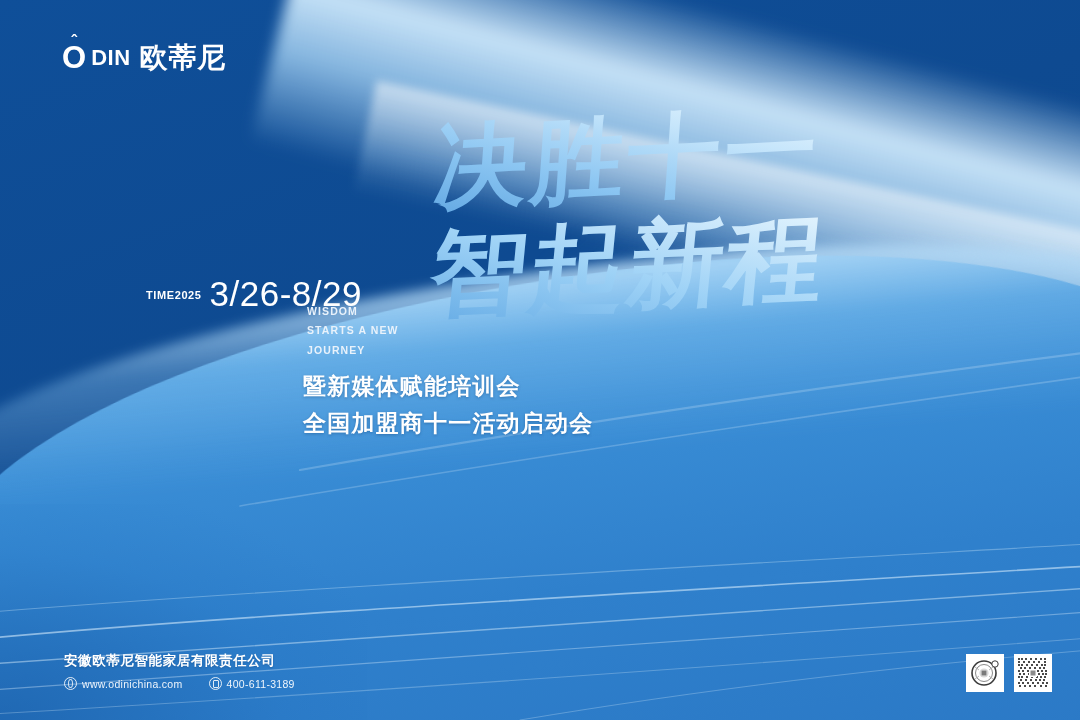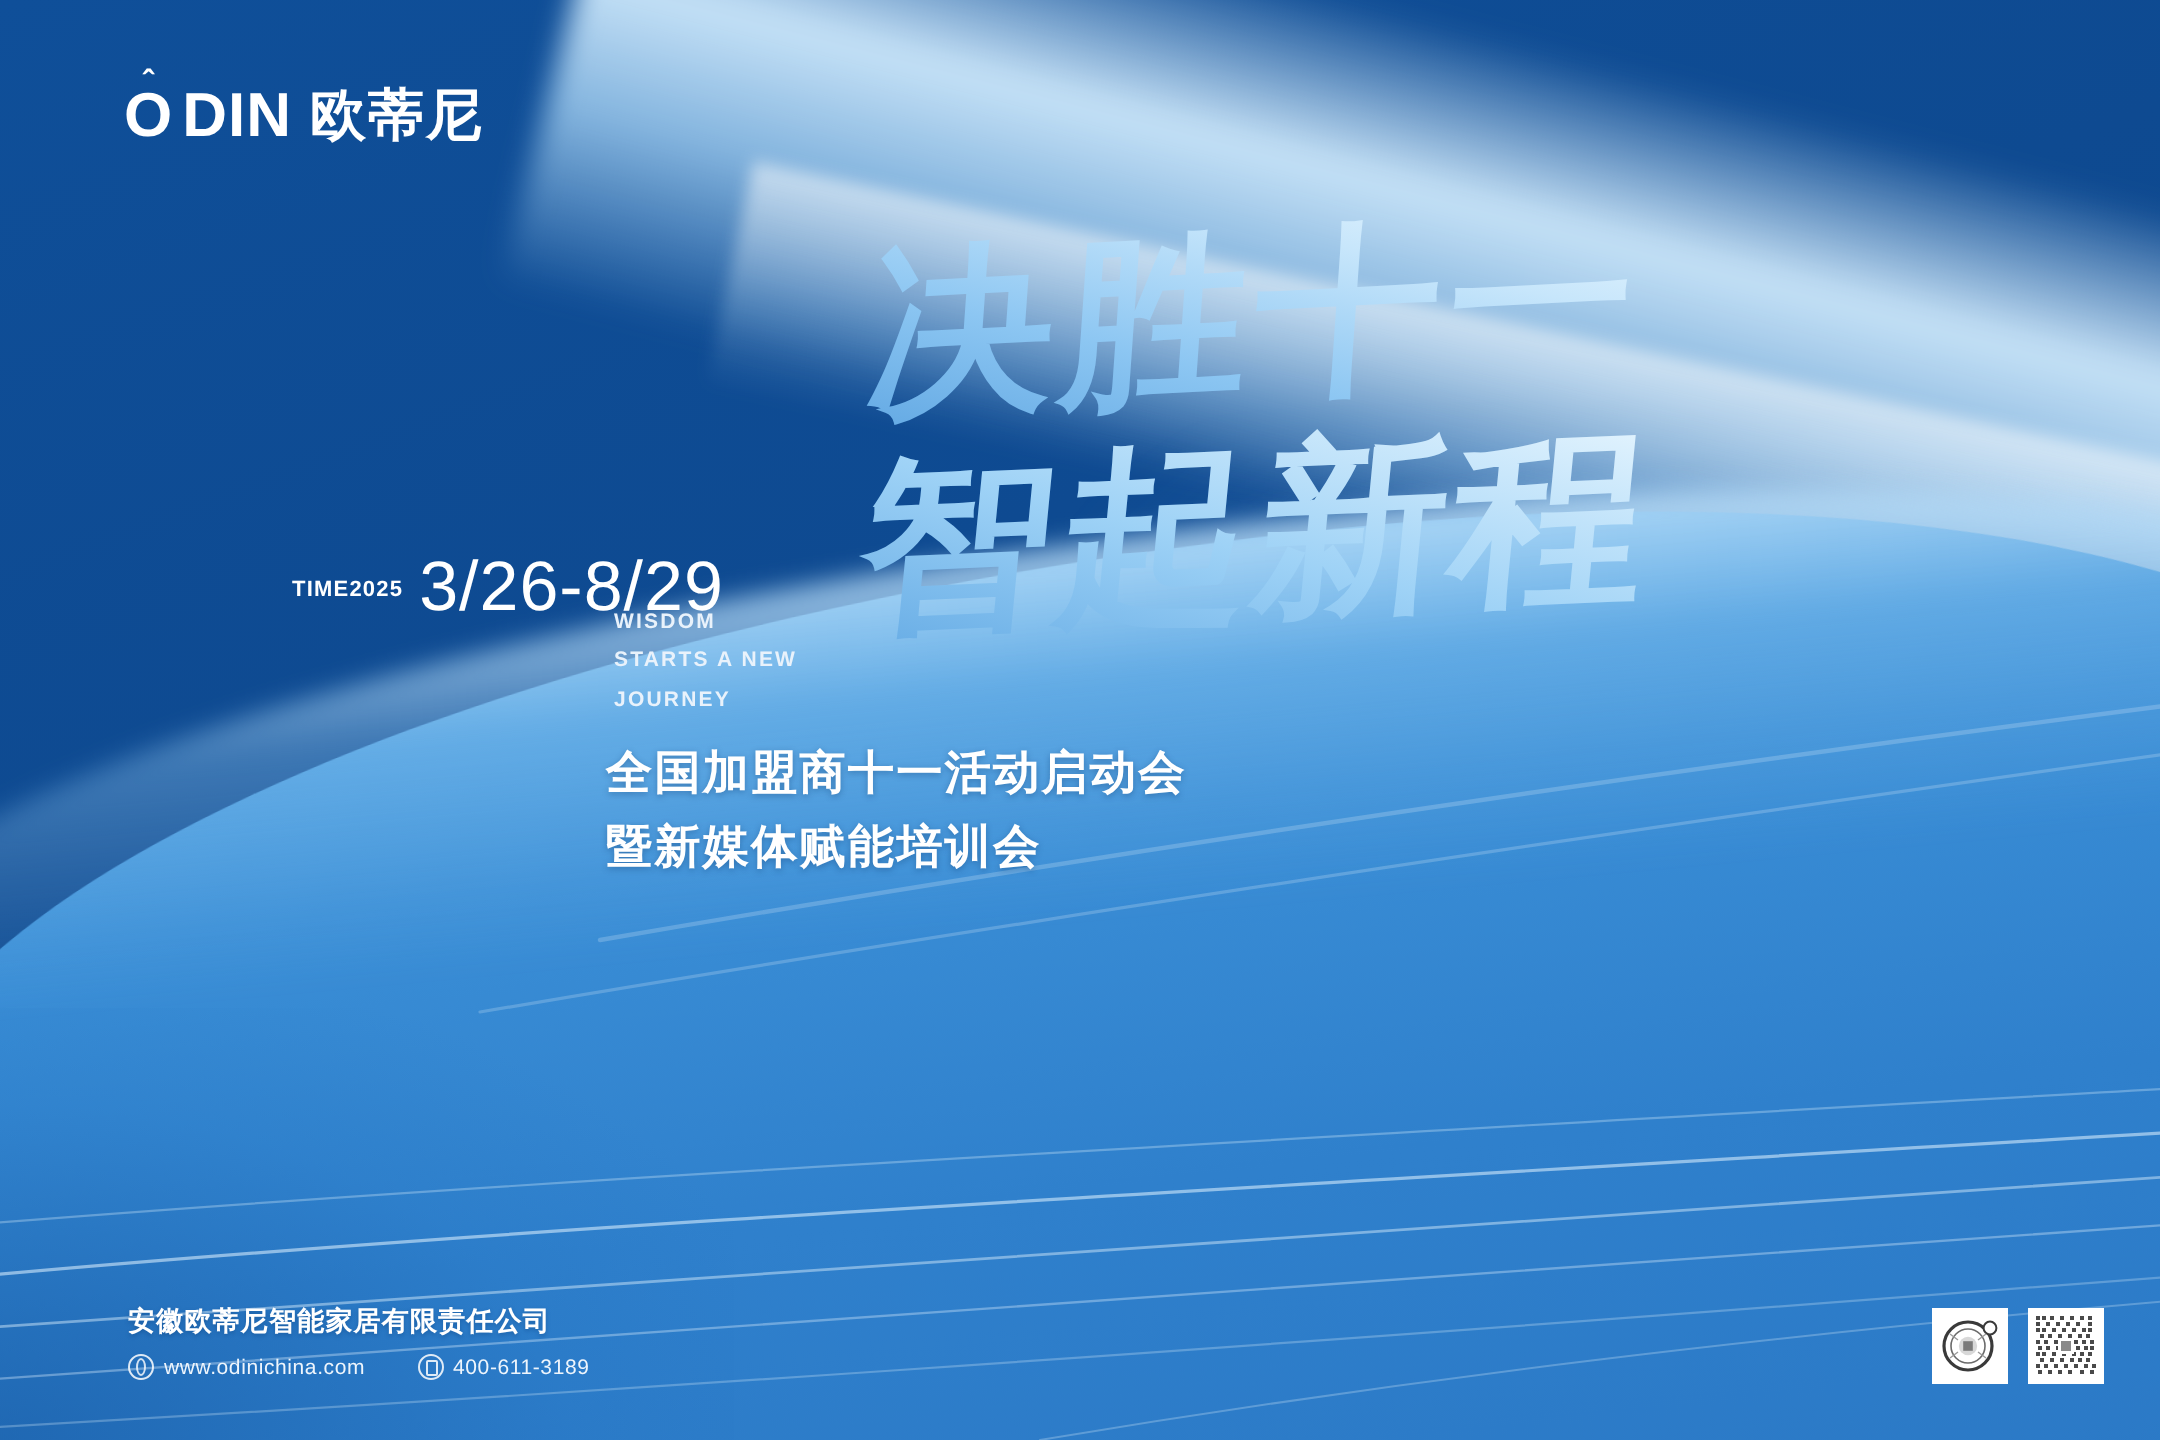--- a/index.html
+++ b/index.html
@@ -111,21 +111,21 @@
   .logo-hat {
     position: absolute;
     top: -9px;
     left: 50%;
     transform: translateX(-50%);
     font-size: 17px;
     line-height: 1;
     font-weight: 700;
   }
   .logo-din {
-    font-size: 31px;
+    font-size: 22px;
     font-weight: 700;
     letter-spacing: 0.5px;
     line-height: 1;
   }
   .logo-cn {
     font-size: 28px;
     font-weight: 700;
     margin-left: 4px;
     letter-spacing: 1px;
     line-height: 1;
@@ -330,22 +330,22 @@
     <div class="time-range">3/26-8/29</div>
   </div>
 
   <div class="eng-block">
     <div>WISDOM</div>
     <div>STARTS A NEW</div>
     <div>JOURNEY</div>
   </div>
 
   <div class="subtitle">
+    <div>暨新媒体赋能培训会</div>
     <div>全国加盟商十一活动启动会</div>
-    <div>暨新媒体赋能培训会</div>
   </div>
 
   <div class="footer">
     <div class="footer-company">安徽欧蒂尼智能家居有限责任公司</div>
     <div class="footer-contacts">
       <div class="contact-item">
         <span class="mini-icon globe"></span>
         <span>www.odinichina.com</span>
       </div>
       <div class="contact-item">

